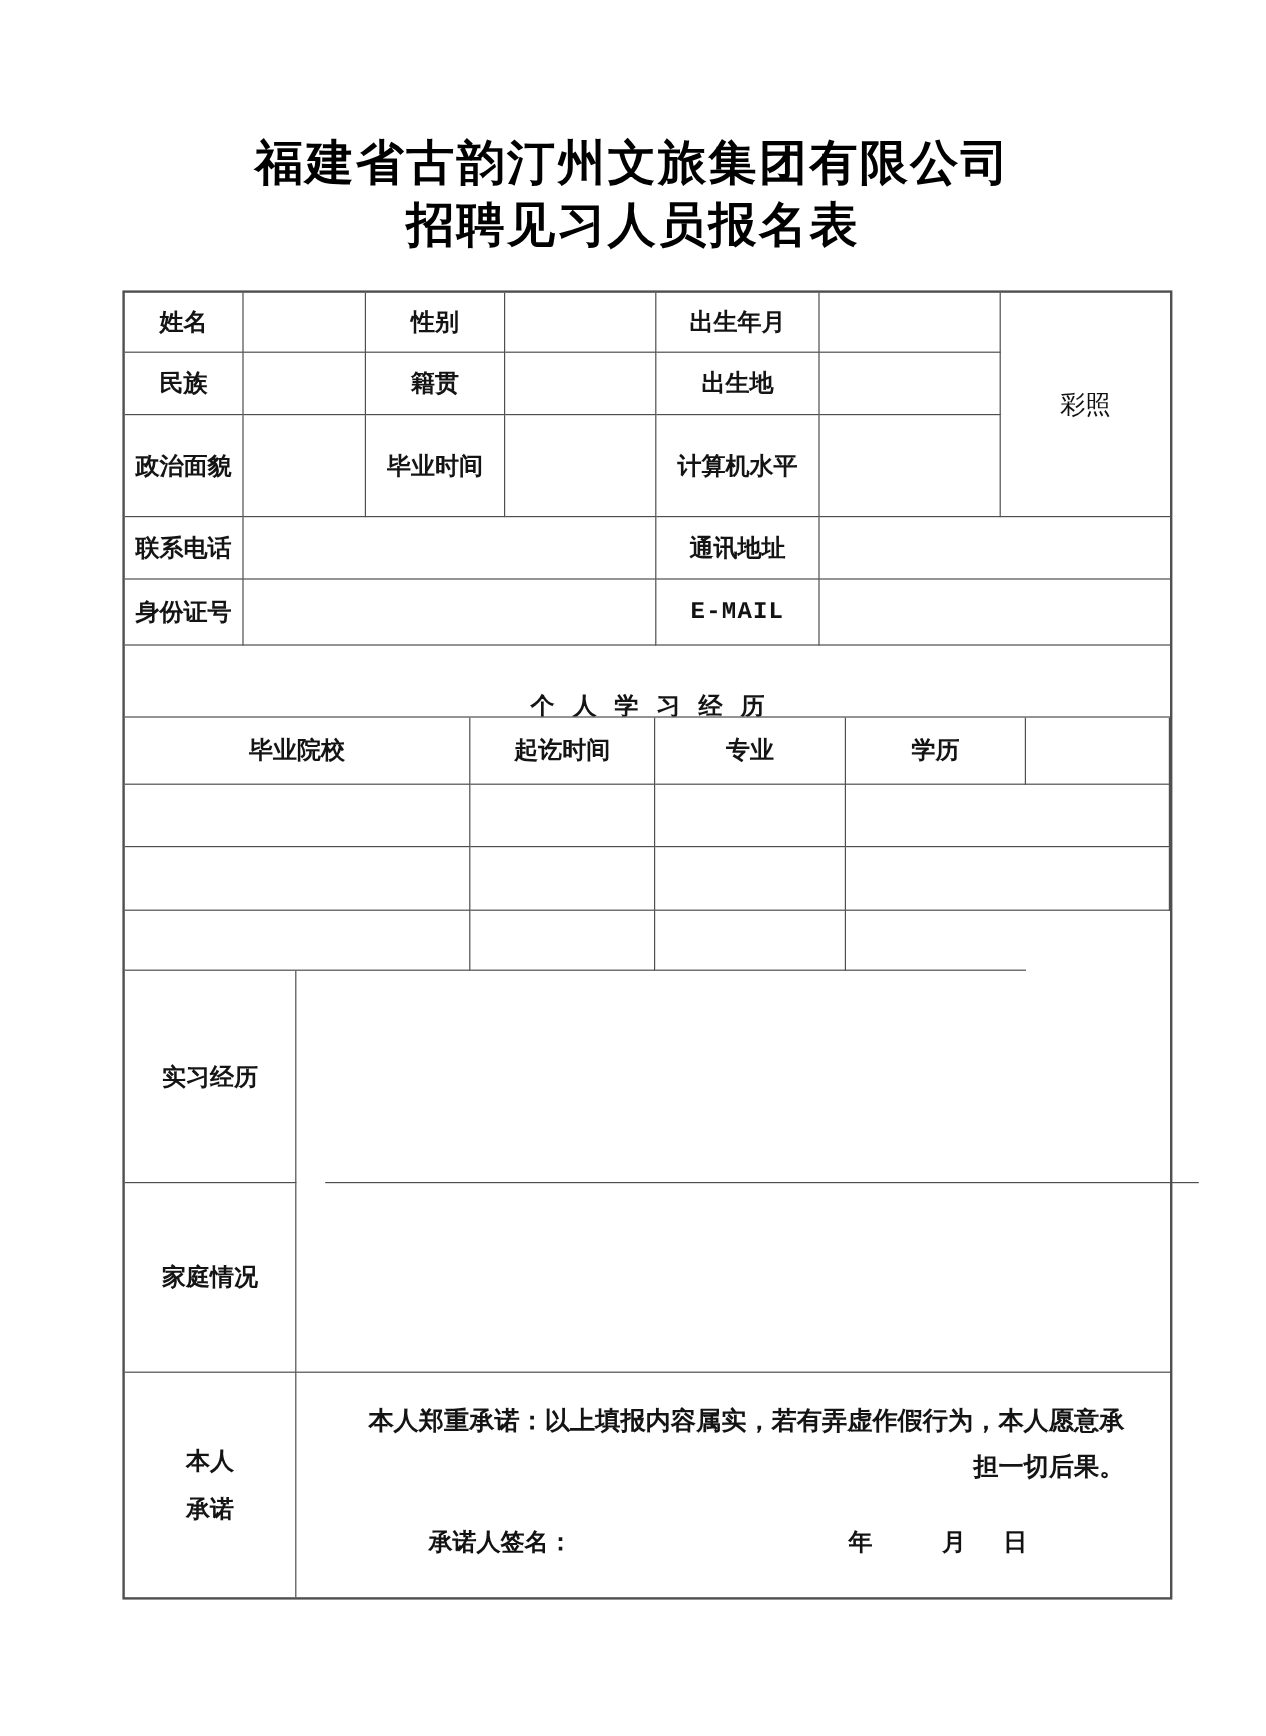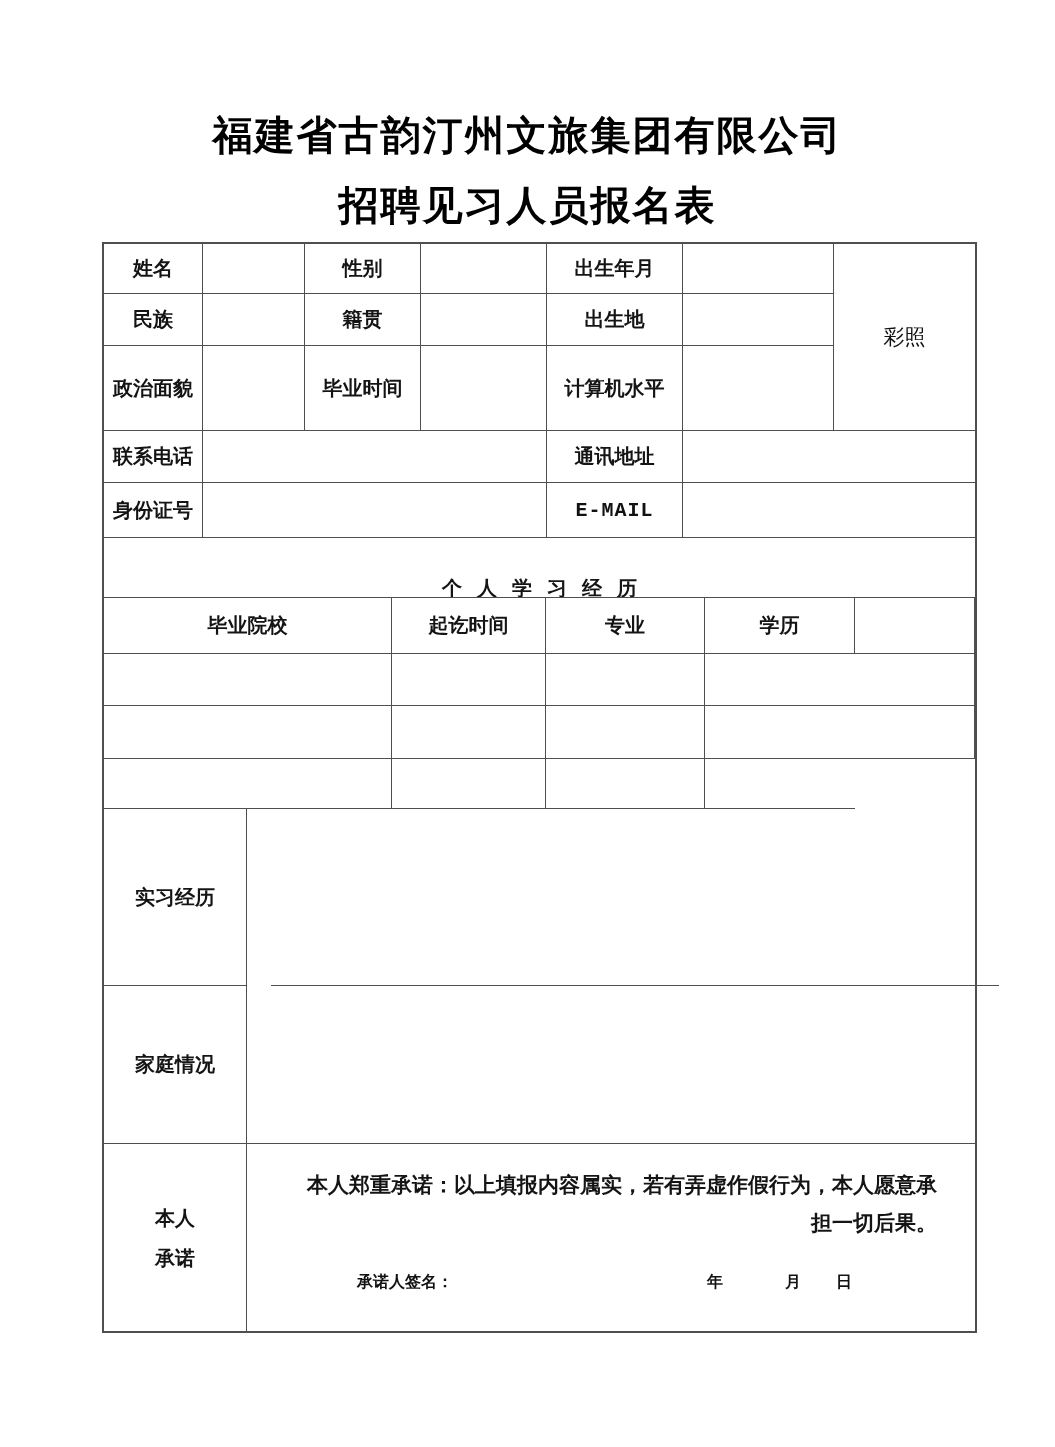--- a/index.html
+++ b/index.html
@@ -15,21 +15,21 @@
   
   .title-block { position:absolute; top:110px; left:0; width:100%; text-align:center; }
   .title-line {
     font-family:"Liberation Serif", serif;
     font-weight:700;
     font-size:40px;
     line-height:52px;
     letter-spacing:2px;
     color:#000;
   }
-  .title-line2 { margin-top:18px; }
+  .title-line2 { }
 
   
   .form-table {
     position:absolute;
     left:102px; top:242px;
     width:871px;
     border:2px solid #4f4f4f;
     box-sizing:content-box;
     background:#fff;
   }
@@ -83,21 +83,21 @@
     padding-left:10px;
     width:680px;
     text-indent:2em;
     font-weight:700;
     font-size:21px;
     line-height:38px;
     color:#141414;
     text-align:right;
   }
   .sig-row { position:absolute; left:0; top:128px; width:728px; height:28px; }
-  .sig-row span { position:absolute; font-weight:700; font-size:16px; white-space:nowrap; }
+  .sig-row span { position:absolute; font-weight:700; font-size:20px; white-space:nowrap; }
   .sig-label { left:110px; }
   .sig-year  { left:460px; }
   .sig-month { left:538px; }
   .sig-day   { left:589px; }
 </style>
 </head>
 <body>
 
 <div class="page">
 

